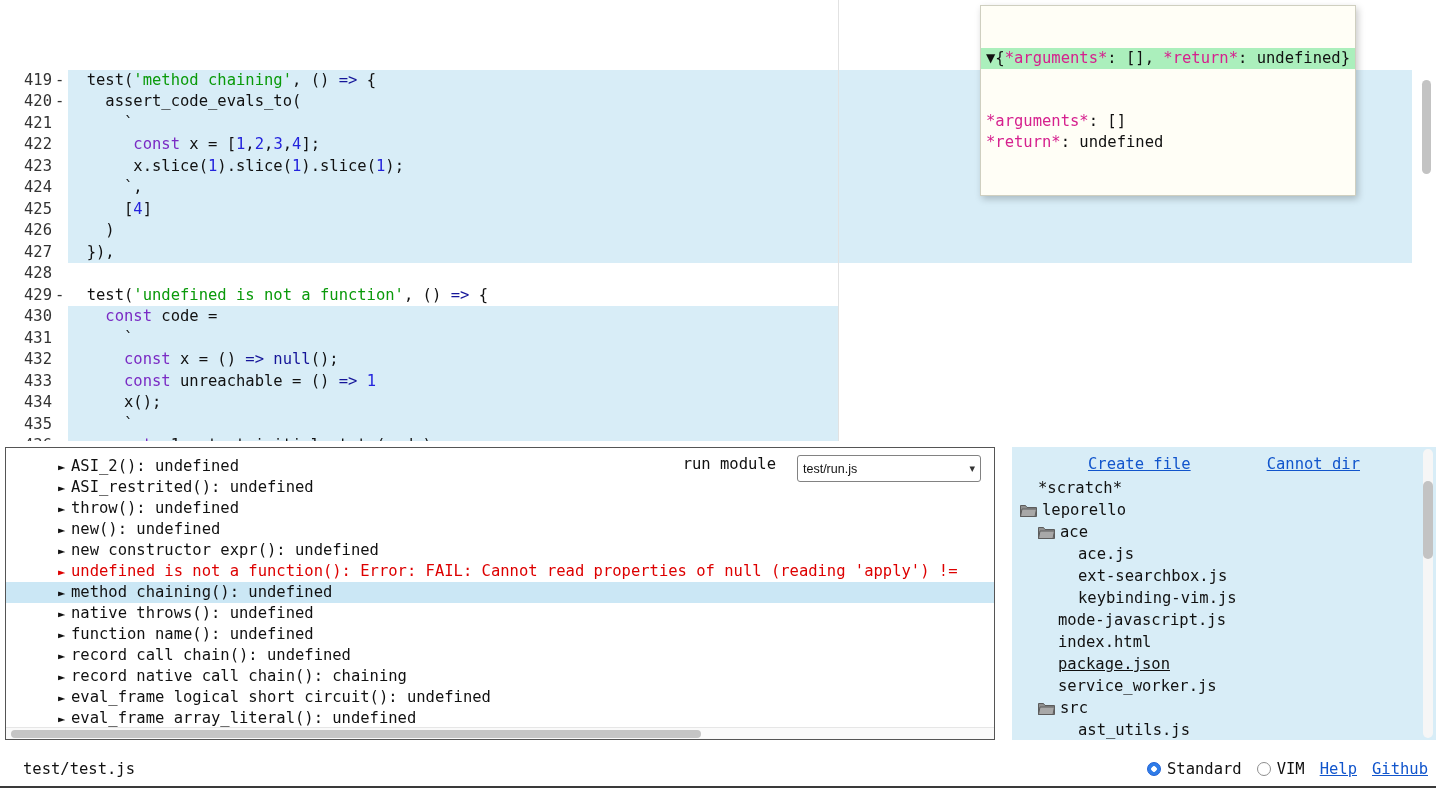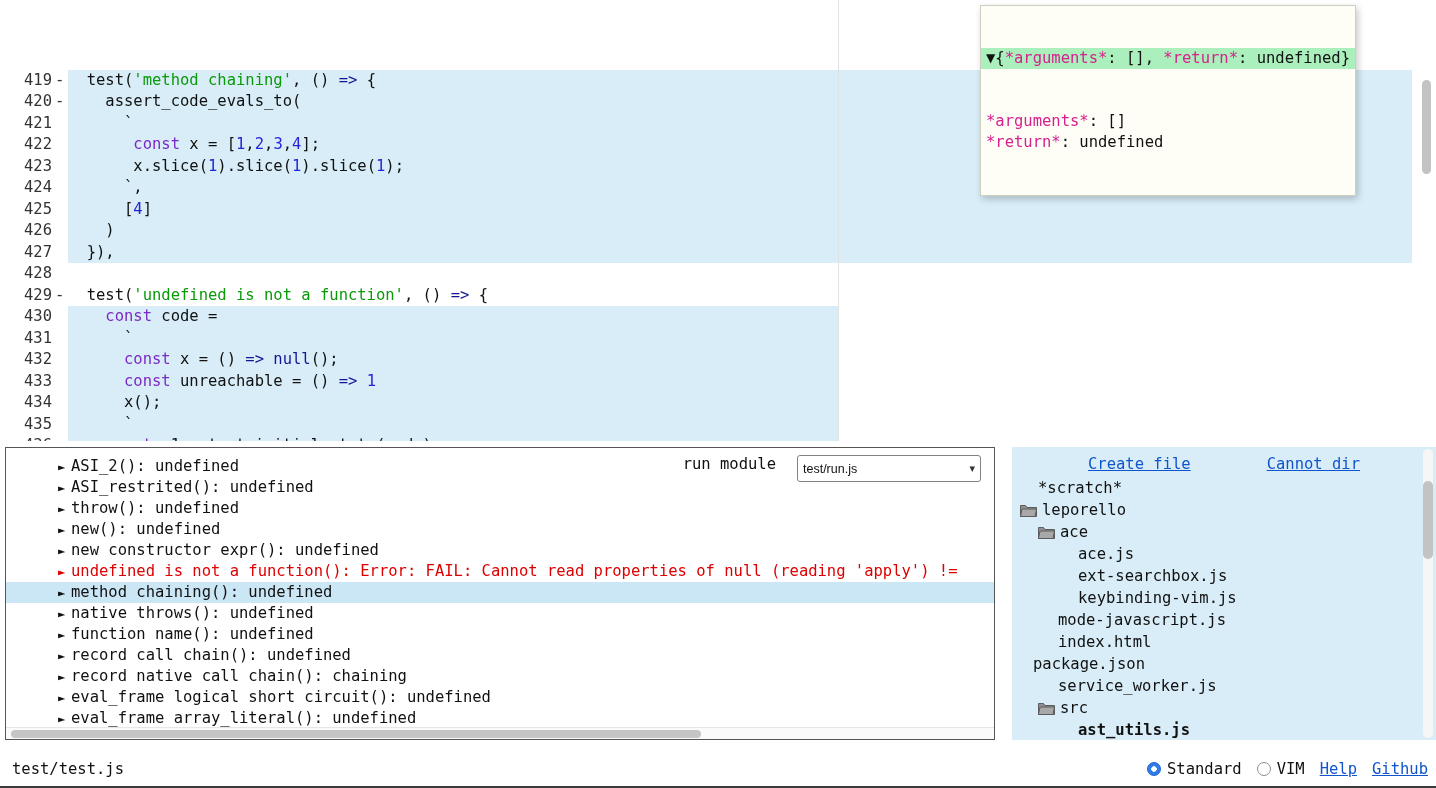--- a/index.html
+++ b/index.html
@@ -54,21 +54,21 @@
   .tlink{color:var(--link-blue);text-decoration:underline;cursor:pointer}
   .titem{height:22px;line-height:22px;display:flex;align-items:center;white-space:pre}
   .ficon{margin-right:5px;display:inline-flex}
   .ficon svg{display:block}
   .tree-sb{position:absolute;right:3px;top:2px;bottom:2px;width:10px;background:#f6f6f6;border-radius:5px}
   .vthumb2{position:absolute;top:32px;height:78px;width:10px;border-radius:5px;background:#c3c3c3}
 
   
   .statusbar{position:absolute;left:0;top:752px;width:1436px;height:34px;font-size:15.5px;
              display:flex;align-items:center}
-  .fpath{margin-left:12px}
+  .fpath{margin-left:23px}
   .sb-right{position:absolute;right:8px;display:flex;align-items:center;gap:15px}
   .radio-group{display:flex;align-items:center;gap:6px;cursor:pointer}
   .radio{width:14px;height:14px;border-radius:50%;background:#fff;border:1px solid #8e8e8e;display:inline-block}
   .radio.sel{border:1px solid #1c5fd6;background:radial-gradient(circle,#fff 0 2.5px,var(--radio-blue) 3px)}
   .bottom-line{position:absolute;left:0;bottom:0;width:1436px;height:2px;background:#3a3a3a}
 </style>
 </head>
 <body>
 
 <div class="app">
@@ -126,27 +126,27 @@
             </svg></span><span>leporello</span></div>
         <div class="titem" style="padding-left: 26px;"><span class="ficon"><svg width="17" height="13" viewBox="0 0 17 13">
               <path d="M0.5 1.5 h5 l1.5 2 h9.5 v9 h-16 z" fill="#8f8f8f" stroke="#5c5c5c"></path>
               <path d="M2 5 h14.5 l-1.5 7.5 h-14.5 z" fill="#a8a8a8" stroke="#5c5c5c"></path>
             </svg></span><span>ace</span></div>
         <div class="titem" style="padding-left: 66px;"><span>ace.js</span></div>
         <div class="titem" style="padding-left: 66px;"><span>ext-searchbox.js</span></div>
         <div class="titem" style="padding-left: 66px;"><span>keybinding-vim.js</span></div>
         <div class="titem" style="padding-left: 46px;"><span>mode-javascript.js</span></div>
         <div class="titem" style="padding-left: 46px;"><span>index.html</span></div>
-        <div class="titem" style="padding-left: 21px;"><span>package.json</span></div>
+        <div class="titem" style="padding-left: 46px; text-decoration: underline;"><span>package.json</span></div>
         <div class="titem" style="padding-left: 46px;"><span>service_worker.js</span></div>
         <div class="titem" style="padding-left: 26px;"><span class="ficon"><svg width="17" height="13" viewBox="0 0 17 13">
               <path d="M0.5 1.5 h5 l1.5 2 h9.5 v9 h-16 z" fill="#8f8f8f" stroke="#5c5c5c"></path>
               <path d="M2 5 h14.5 l-1.5 7.5 h-14.5 z" fill="#a8a8a8" stroke="#5c5c5c"></path>
             </svg></span><span>src</span></div>
-        <div class="titem" style="padding-left: 66px; font-weight: bold;"><span>ast_utils.js</span></div>
+        <div class="titem" style="padding-left: 66px;"><span>ast_utils.js</span></div>
       </div>
     <div class="tree-sb">
       <div class="vthumb2"></div>
     </div>
   </div>
 
   <div class="statusbar">
     <span class="fpath">test/test.js</span>
     <div class="sb-right">
       <span class="radio-group">

